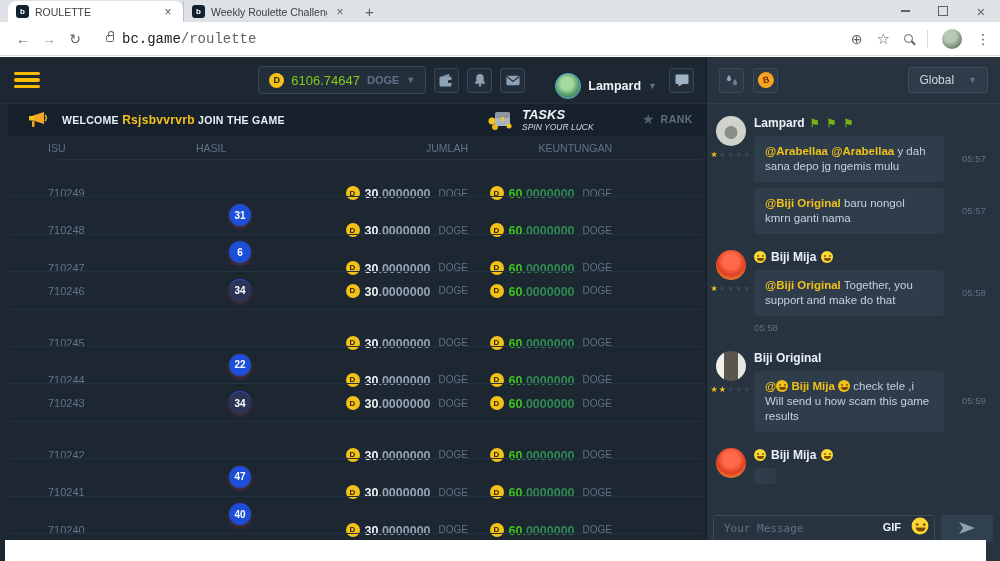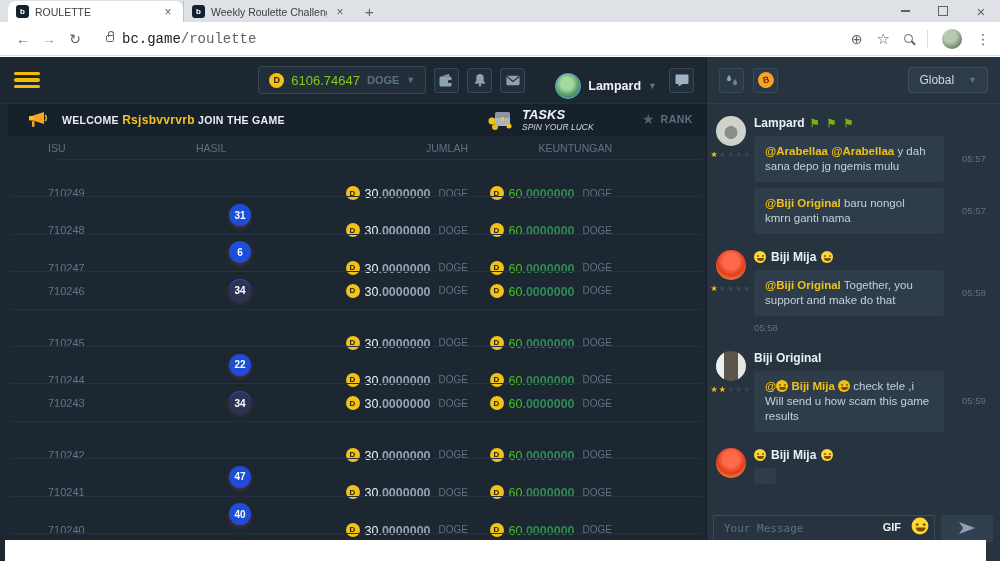--- a/index.html
+++ b/index.html
@@ -83,21 +83,21 @@
   .tbody { position:absolute; top:103px; left:0; width:706px; bottom:0; overflow:hidden; }
   .trow { position:relative; height:37.4px; }
   .trow::after { content:""; position:absolute; left:10px; right:4px; bottom:0; height:1px; background:#243140; }
   .c-isu { color:#63758a; font-size:11px; }
   .badge { width:22px; height:22px; border-radius:50%; margin-left:33px; display:flex; align-items:center; justify-content:center; color:#fff; font-size:10px; font-weight:bold; }
   .badge.red { background:#1d4ed8; box-shadow:0 2px 4px rgba(238,77,109,.25);margin-top:44px; }
   .badge.black { background:#2c3353; }
   .c-amt { justify-self:end; display:flex; align-items:center; gap:5px; padding-right:8px; }
   .c-amt.k { padding-right:16px; }
   .coin.small { width:14px; height:14px; font-size:8px; }
-  .amt-int { color:#eef3f8; font-weight:normal; font-size:12.5px; }
+  .amt-int { color:#eef3f8; font-weight:bold; font-size:12.5px; }
   .amt-frac { color:#93a5b4; font-weight:bold; font-size:12.5px; }
   .profit .amt-int { color:#3fc31c; }
   .profit .amt-frac { color:#2f8a52; }
   .cur { color:#5e7284; font-size:10px; margin-left:3px; }
 
   
   .chathead { position:absolute; top:0; left:0; right:0; height:47px; display:flex; align-items:center; padding:0 12px; border-bottom:1px solid #313e4b; }
   .chathead .sqbtn { margin-left:0; background:#2b3845; border-color:#3a4957; }
   .chathead .sqbtn + .sqbtn { margin-left:9px; }
   .globalsel { margin-left:auto; height:26px; display:flex; align-items:center; gap:14px; padding:0 10px; border:1px solid #3e4d5d; border-radius:3px; background:#2e3b49; color:#cfd9e2; font-size:12px; }

